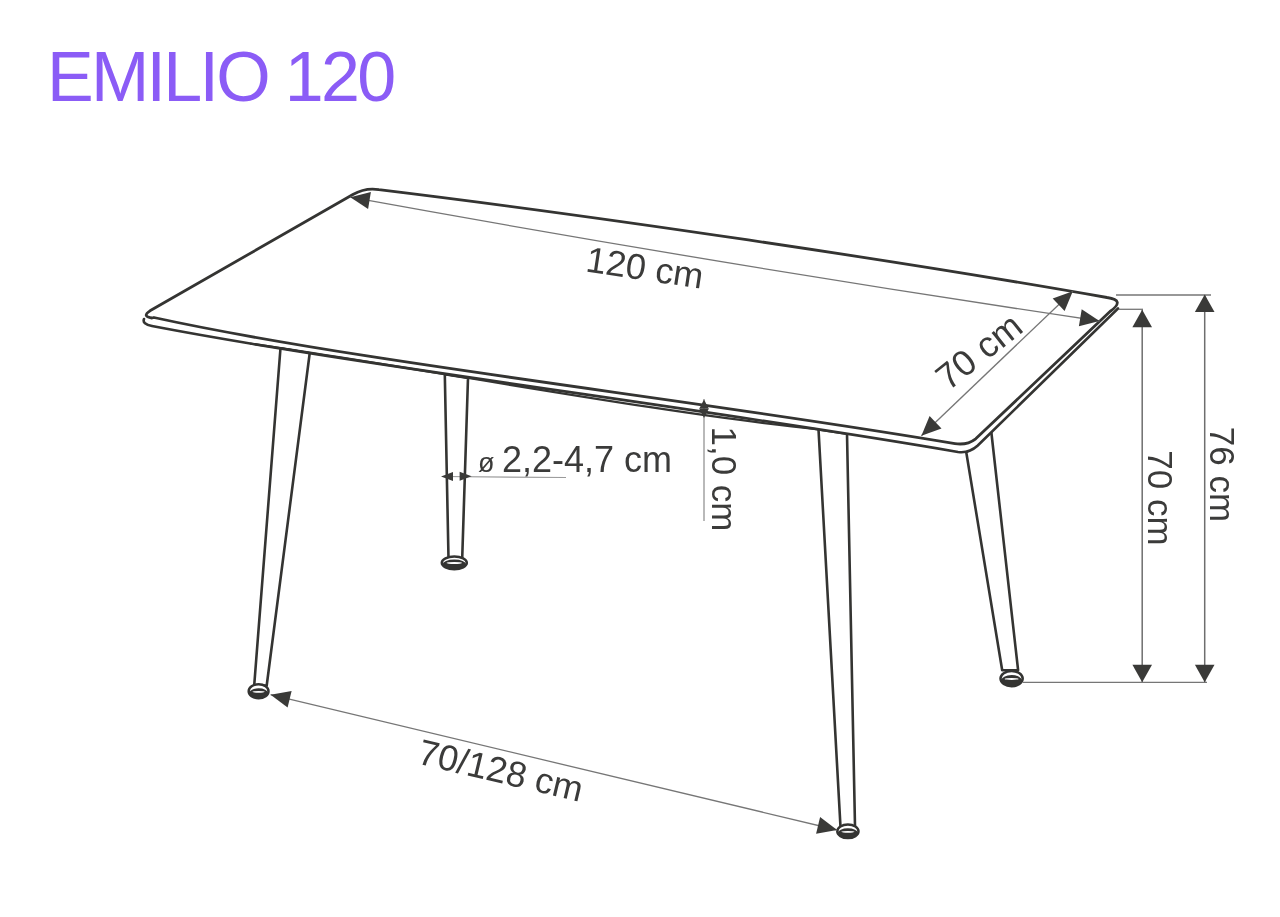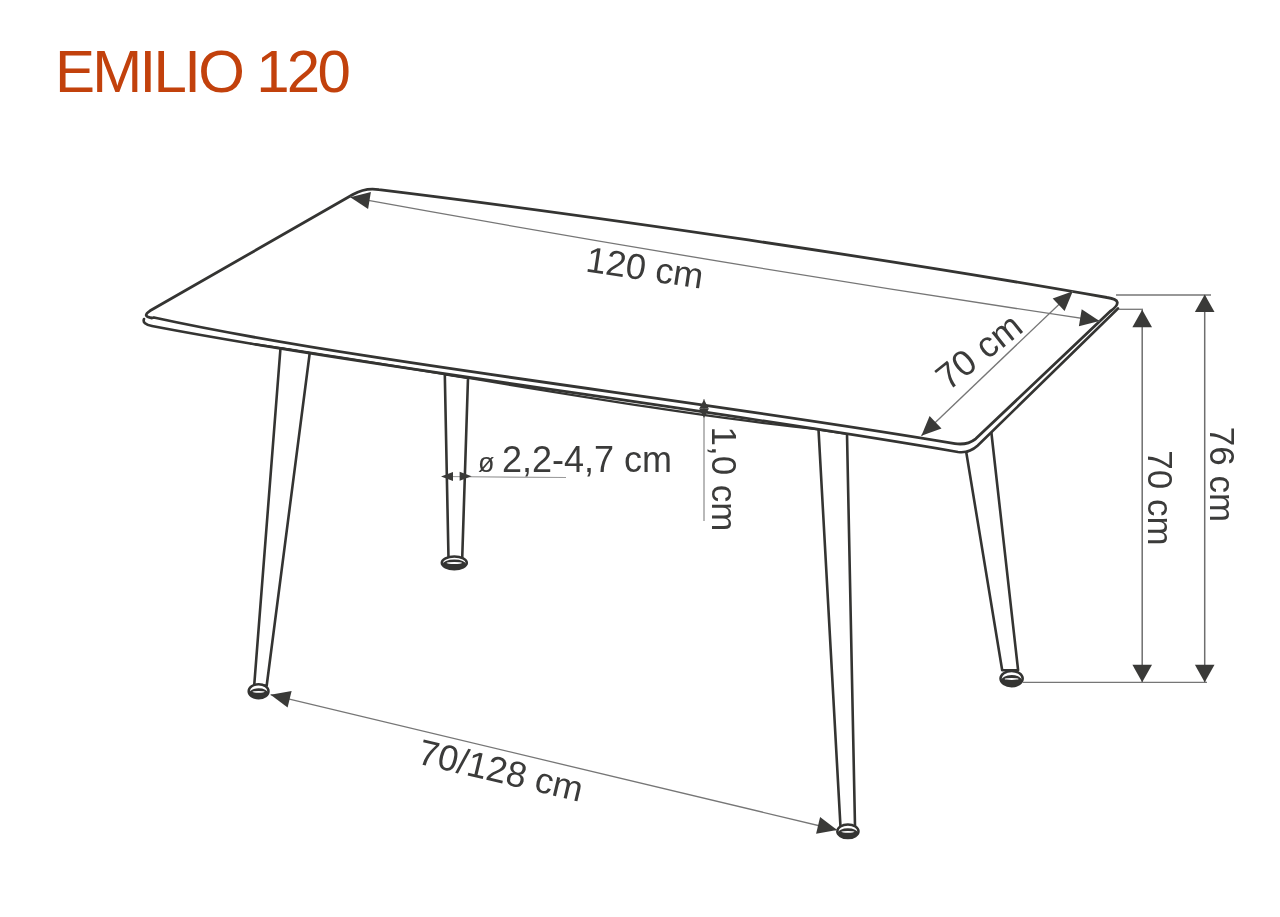--- a/index.html
+++ b/index.html
@@ -1,15 +1,15 @@
 <!DOCTYPE html>
 <html><head><meta charset="utf-8"><style>
 html,body{margin:0;padding:0;width:1280px;height:917px;background:#ffffff;overflow:hidden;}
 body{font-family:"Liberation Sans",sans-serif;}
-.ttl{position:absolute;left:55px;top:37px;font-size:60px;letter-spacing:-2.7px;color:#c2410c;white-space:nowrap;}
+.ttl{position:absolute;left:47px;top:37px;font-size:70px;letter-spacing:-2.7px;color:#8b5cf6;white-space:nowrap;}
 </style></head><body>
 
 <div class="ttl">EMILIO 120</div>
 
 <svg width="1280" height="917" viewBox="0 0 1280 917" style="position:absolute;left:0;top:0">
 
 <path d="M280.5,348.0 L309.8,352.5 L266.7,685.5 L254.2,685.5 Z" fill="#ffffff" stroke="#343432" stroke-width="2.6" stroke-linejoin="round"></path>
 
 <g>
       <ellipse cx="258.6" cy="691.2" rx="9.9" ry="7.0" fill="#ffffff" stroke="#343432" stroke-width="2.5"></ellipse>

